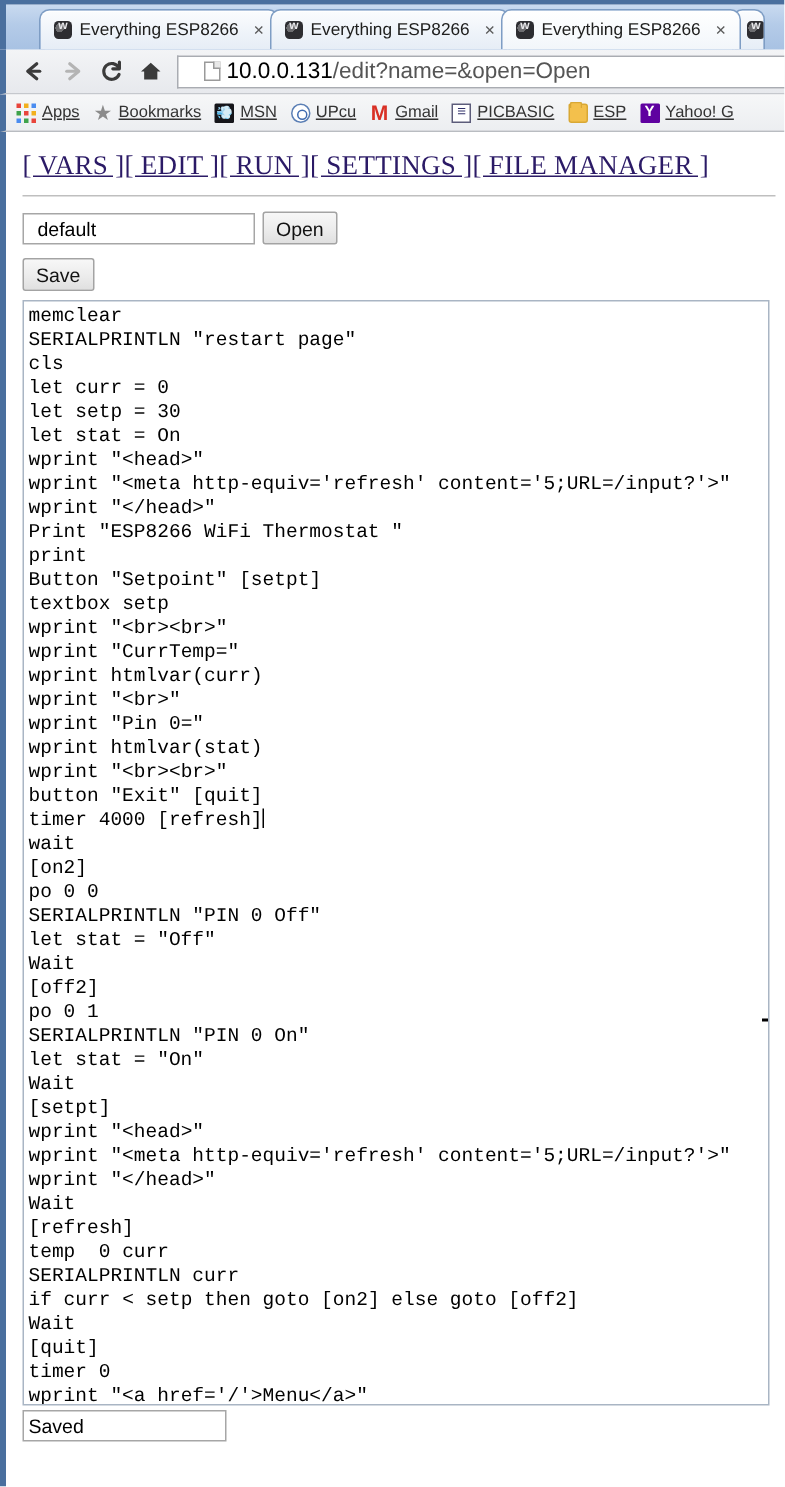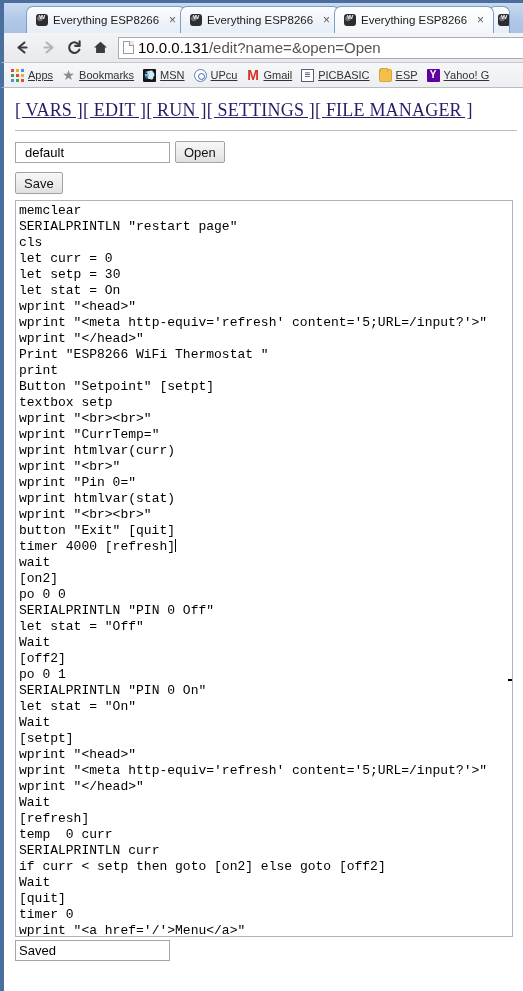--- a/index.html
+++ b/index.html
@@ -91,21 +91,21 @@
   }
   .navbtn svg { display: block; }
   #omnibox {
     flex: 1 1 auto;
     height: 22px;
     margin-left: 4px; margin-right: 0;
     background: #ffffff;
     border: 1px solid #a9acb2;
     border-right: none;
     display: flex; align-items: center;
-    padding: 0 4px;
+    padding: 0 17px;
     gap: 4px;
     overflow: hidden;
   }
   #page-icon {
     width: 11px; height: 13px;
     flex: 0 0 11px;
     background: #ffffff;
     border: 1px solid #9a9a9a;
     position: relative;
   }
@@ -284,21 +284,21 @@
   }
   #hscroll-mark {
     position: absolute;
     left: 492px; top: 478px;
     width: 10px; height: 2px;
     background: #000000;
   }
 
   #statusrow { margin-top: 3px; }
   input.status {
-    width: 155px; height: 21px;
+    width: 136px; height: 21px;
     border: 1px solid #a6a6a6;
     background: #ffffff;
     font-family: "Liberation Sans", sans-serif;
     font-size: 13px;
     color: #000000;
     padding: 4px 3px;
   }
 </style>
 </head>
 <body>

